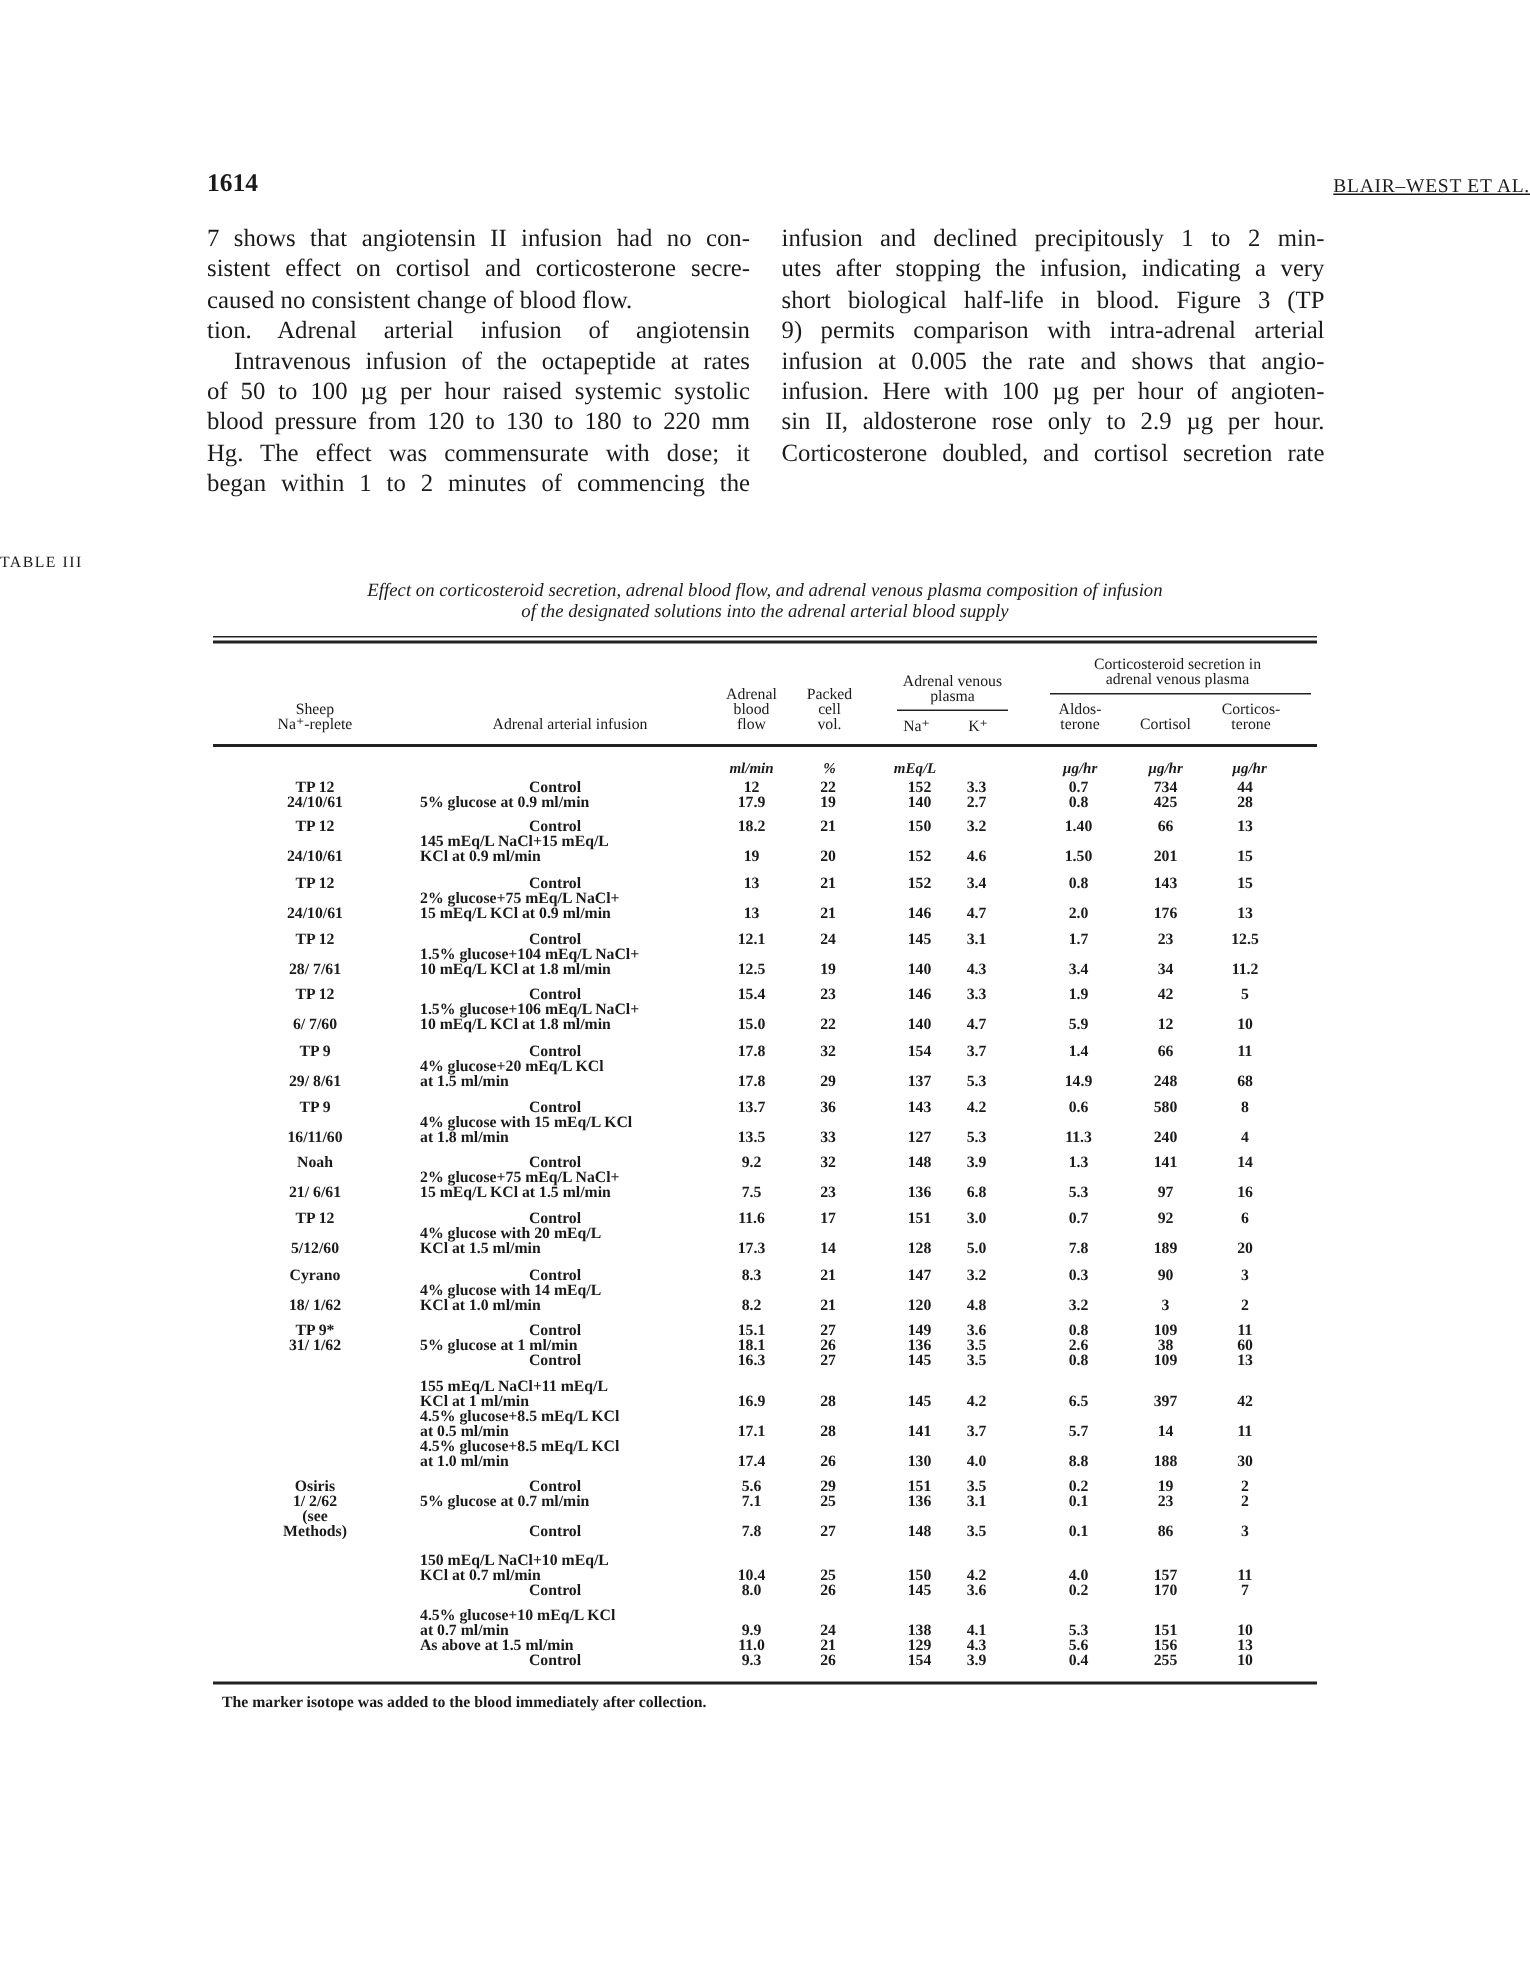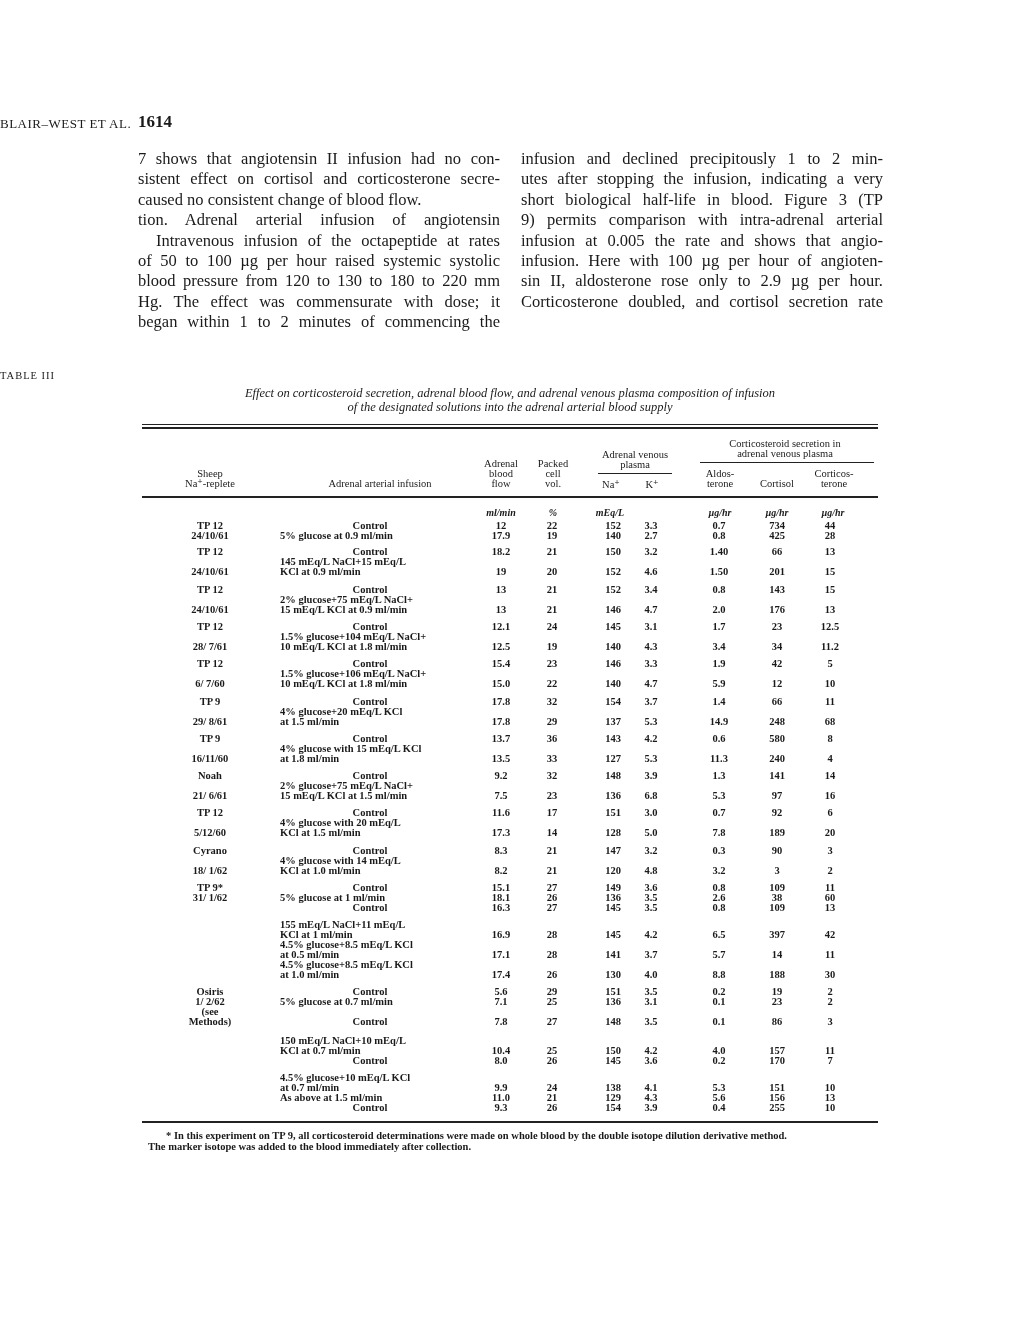--- a/index.html
+++ b/index.html
@@ -1,20 +1,20 @@
 <!DOCTYPE html>
 <html><head>
 <meta charset="utf-8">
 <style>
   html, body { margin:0; padding:0; background:#fff; }
   body { width:1020px; height:1320px; position:relative; overflow:hidden; color:#1a1a1a;
          font-family:"Liberation Serif","DejaVu Serif",serif; }
   .abs { position:absolute; }
   .pnum { left:138px; top:112px; font-size:17px; font-weight:bold; }
-  .rhead { left:0; width:1020px; top:116px; text-align:left; font-size:13px; letter-spacing:0.5px; }
+  .rhead { left:0; width:1020px; top:116px; text-align:right; font-size:13px; letter-spacing:0.5px;text-decoration:underline; }
   .col { position:absolute; top:149px; width:362px; font-size:16.5px; line-height:20.4px; text-align:justify; }
   .col .line { display:block; text-align:justify; text-align-last:justify; white-space:nowrap; }
   .col .line.last { text-align-last:left; }
   .tlabel { left:0; width:1020px; top:370px; text-align:left; font-size:10.5px; letter-spacing:1px; }
   .tcap { left:140px; width:740px; top:386px; text-align:center; font-size:12.5px; font-style:italic; line-height:14px; }
   .rule { position:absolute; left:142px; width:736px; background:#222; }
   .th { position:absolute; font-size:10.5px; line-height:10px; text-align:center; }
   .cell { position:absolute; font-size:10.5px; line-height:10px; white-space:nowrap; font-weight:bold; }
   .cell.n { text-align:center; }
   .unit { position:absolute; font-size:10px; font-style:italic; font-weight:bold; text-align:center; }
@@ -643,15 +643,14 @@
       <div class="cell n" style="left: 637px; width: 28px; top: 1103px;">3.9</div>
       <div class="cell n" style="left: 697px; width: 44px; top: 1103px;">0.4</div>
       <div class="cell n" style="left: 757px; width: 40px; top: 1103px;">255</div>
       <div class="cell n" style="left: 808px; width: 44px; top: 1103px;">10</div>
     </div>
   </div>
 
 <div class="rule" style="top:1121px;height:2px;"></div>
 
 <div class="abs foot">
-  <span class="i">* In this experiment on TP 9, all corticosteroid determinations were made on whole blood by the double isotope dilution derivative method.</span>
   <span>The marker isotope was added to the blood immediately after collection.</span>
 </div>
 
 </body></html>

